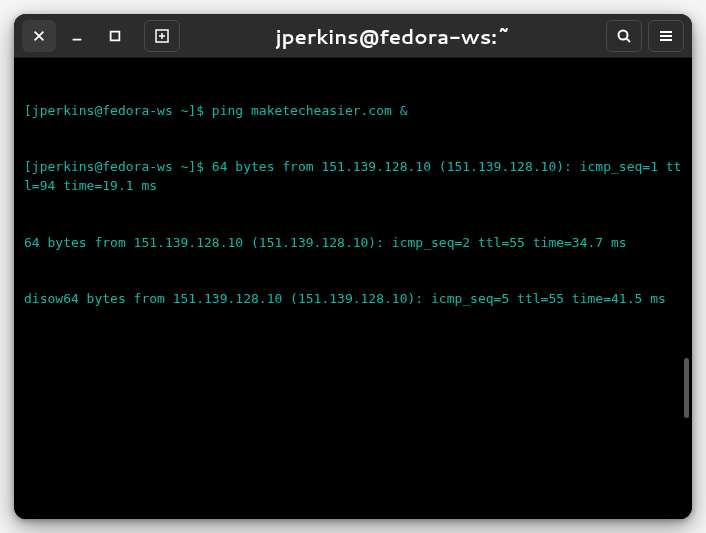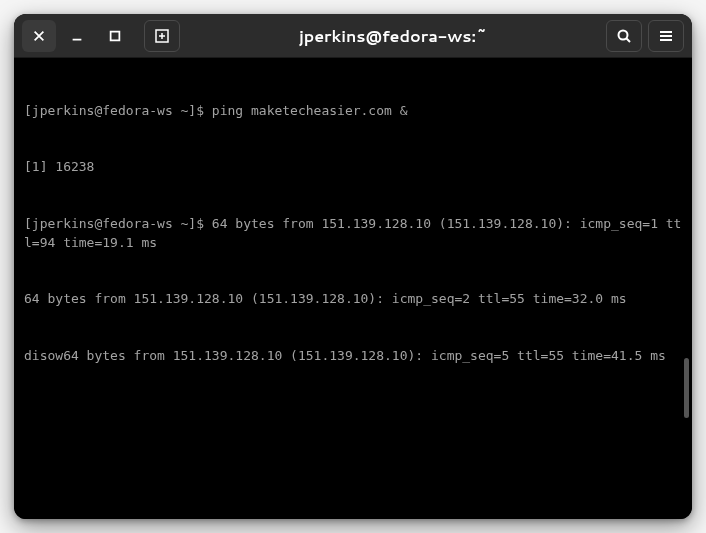--- a/index.html
+++ b/index.html
@@ -72,21 +72,21 @@
       fill: none;
       stroke: #ffffff;
       stroke-width: 2;
     }
     .title {
       flex: 1;
       text-align: center;
       color: #ffffff;
       font-family: -apple-system, "Segoe UI", Cantarell, sans-serif;
       font-weight: 700;
-      font-size: 16px;
+      font-size: 20px;
     }
     .right-btns {
       display: flex;
       gap: 6px;
     }
     .right-btn {
       width: 36px;
       height: 32px;
       border-radius: 6px;
       border: 1px solid #4a4a4a;
@@ -98,21 +98,21 @@
     }
     .right-btn svg {
       width: 16px;
       height: 16px;
       fill: #ffffff;
     }
     .terminal-body {
       flex: 1;
       background: #000000;
       padding: 6px 10px;
-      color: #a3a3a3;
+      color: #14b8a6;
       font-size: 13px;
       line-height: 1.45;
       overflow-y: auto;
       white-space: pre-wrap;
       word-break: break-all;
       position: relative;
     }
     .terminal-line {
       display: block;
     }
@@ -162,23 +162,22 @@
       </div>
       <div class="right-btn">
         <svg viewBox="0 0 16 16">
             <path d="M2 4 L14 4 M2 8 L14 8 M2 12 L14 12" stroke="#fff" stroke-width="2"></path>
           </svg>
       </div>
     </div>
   </div>
   <div class="terminal-body">
     <span class="terminal-line">[jperkins@fedora-ws ~]$ ping maketecheasier.com &amp;</span>
-    <span class="terminal-line">[1] 16238</span>
     <span class="terminal-line">[jperkins@fedora-ws ~]$ 64 bytes from 151.139.128.10 (151.139.128.10): icmp_seq=1 ttl=94 time=19.1 ms</span>
-    <span class="terminal-line">64 bytes from 151.139.128.10 (151.139.128.10): icmp_seq=2 ttl=55 time=32.0 ms</span>
+    <span class="terminal-line">64 bytes from 151.139.128.10 (151.139.128.10): icmp_seq=2 ttl=55 time=34.7 ms</span>
     <span class="terminal-line">disow64 bytes from 151.139.128.10 (151.139.128.10): icmp_seq=5 ttl=55 time=41.5 ms</span>
     
     <span class="terminal-line"></span>
     
     
     
     <div class="scrollbar"></div>
   </div>
 </div>
 

